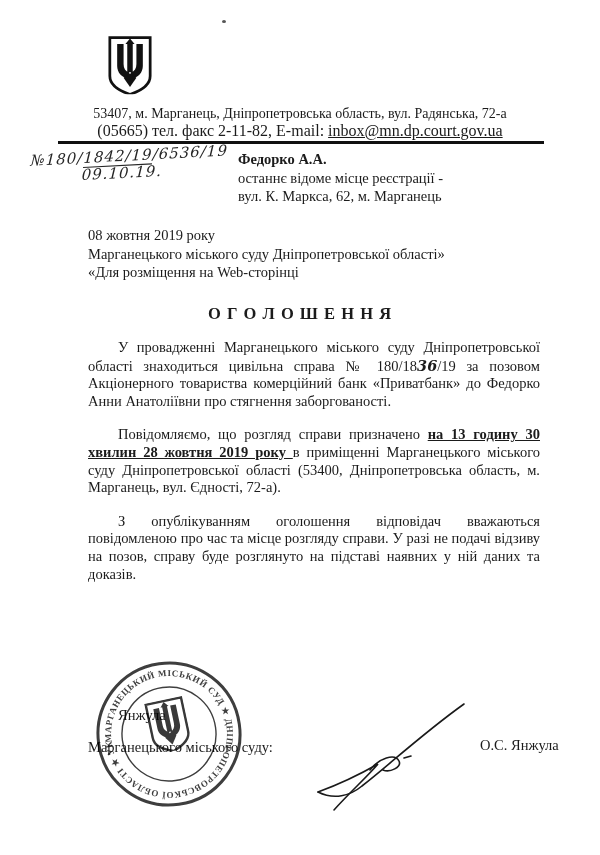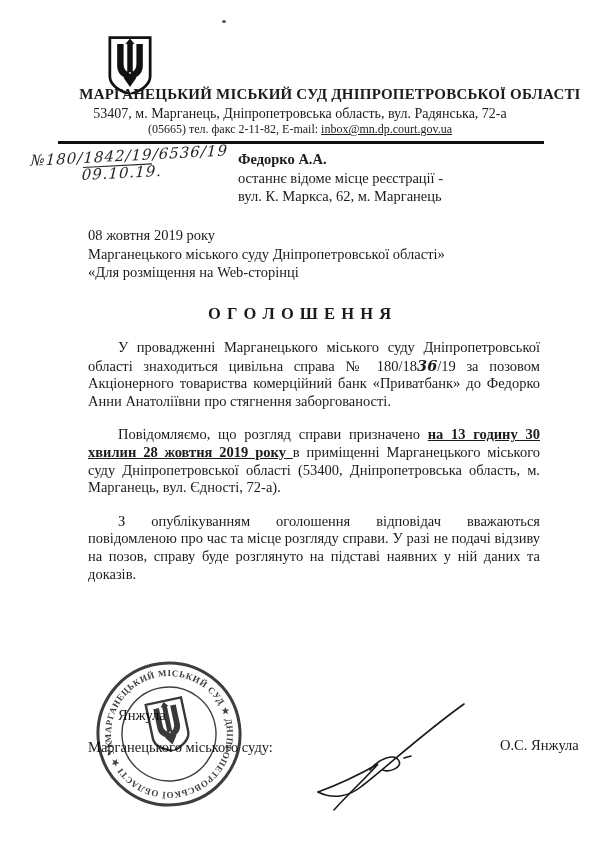--- a/index.html
+++ b/index.html
@@ -3,21 +3,21 @@
 <meta charset="utf-8">
 <style>
   html,body{margin:0;padding:0;background:#888;}
   .page{position:relative;width:600px;height:855px;background:#ffffff;
         font-family:"Liberation Serif",serif;color:#1b1b1b;overflow:hidden;margin:0 auto;}
   .abs{position:absolute;}
   
   .emblem{left:108px;top:32px;width:44px;height:66px;}
   .court-name{left:60px;top:86px;width:540px;text-align:center;font-weight:bold;font-size:15px;letter-spacing:.2px;}
   .addr1{left:30px;top:106px;width:540px;text-align:center;font-size:14px;}
-  .addr2{left:30px;top:122px;width:540px;text-align:center;font-size:12px;}
+  .addr2{left:30px;top:122px;width:540px;text-align:center;font-size:16px;}
   .u{text-decoration:underline;}
   .rule{left:58px;top:141px;width:486px;height:3px;background:#101010;}
   .artifact{left:222px;top:20px;width:4px;height:3px;background:#555;border-radius:50%;}
   
   .hand{left:30px;top:147px;width:220px;font-size:15px;font-style:italic;
         font-family:"DejaVu Serif",serif;color:#262626;transform:rotate(-3deg) skewX(-6deg);
         letter-spacing:1px;line-height:17px;}
   .hand .mid{border-bottom:1.3px solid #262626;}
   .hand .hdate{display:block;margin-left:52px;}
   
@@ -30,21 +30,21 @@
              font-size:16.5px;letter-spacing:1px;}
   
   .body{left:88px;top:339px;width:452px;}
   .body p{margin:0 0 16px 0;text-align:justify;text-indent:30px;
           font-size:14.5px;line-height:17.6px;}
   .seg-bu{font-weight:bold;text-decoration:underline;}
   .seg-hand{font-style:italic;font-weight:bold;font-family:"DejaVu Serif",serif;}
   
   .role1{left:118px;top:707px;font-size:14.5px;}
   .role2{left:88px;top:739px;font-size:14.5px;}
-  .judge-name{left:500px;top:737px;font-size:14.5px;}
+  .judge-name{left:480px;top:737px;font-size:14.5px;}
   .stamp{left:94px;top:659px;width:150px;height:150px;opacity:.88;
          mix-blend-mode:multiply;transform:rotate(-8deg);}
   .sig{left:312px;top:694px;width:170px;height:118px;}
 </style>
 </head>
 <body>
 
 <svg width="0" height="0" style="position:absolute" aria-hidden="true">
   <symbol id="tryzub" viewBox="0 0 48 64">
     <path d="M2,2 h44 v42 c0,13 -16,18 -22,20 c-6,-2 -22,-7 -22,-20 Z" fill="none" stroke="#111" stroke-width="3"></path>
@@ -55,21 +55,20 @@
   </symbol>
 </svg>
 
 <div class="page">
 
   <div class="abs artifact"></div>
 
   <svg class="abs emblem" viewBox="0 0 48 64">
     <use href="#tryzub"></use>
   </svg>
-  <div class="abs court-name">МАРГАНЕЦЬКИЙ МІСЬКИЙ СУД ДНІПРОПЕТРОВСЬКОЇ ОБЛАСТІ</div>
   <div class="abs addr1">53407, м. Марганець, Дніпропетровська область, вул. Радянська, 72-а</div>
   <div class="abs addr2"><span>(05665) тел. факс 2-11-82, E-mail: </span><span class="u">inbox@mn.dp.court.gov.ua</span></div>
   <div class="abs rule"></div>
 
   <div class="abs hand"><span>№180/</span><span class="mid">1842/19</span><span>/6536/19</span><span class="hdate">09.10.19.</span></div>
 
   <div class="abs recipient">
     <div class="rname">Федорко А.А.</div>
     <div>останнє відоме місце реєстрації -</div>
     <div>вул. К. Маркса, 62, м. Марганець</div>

